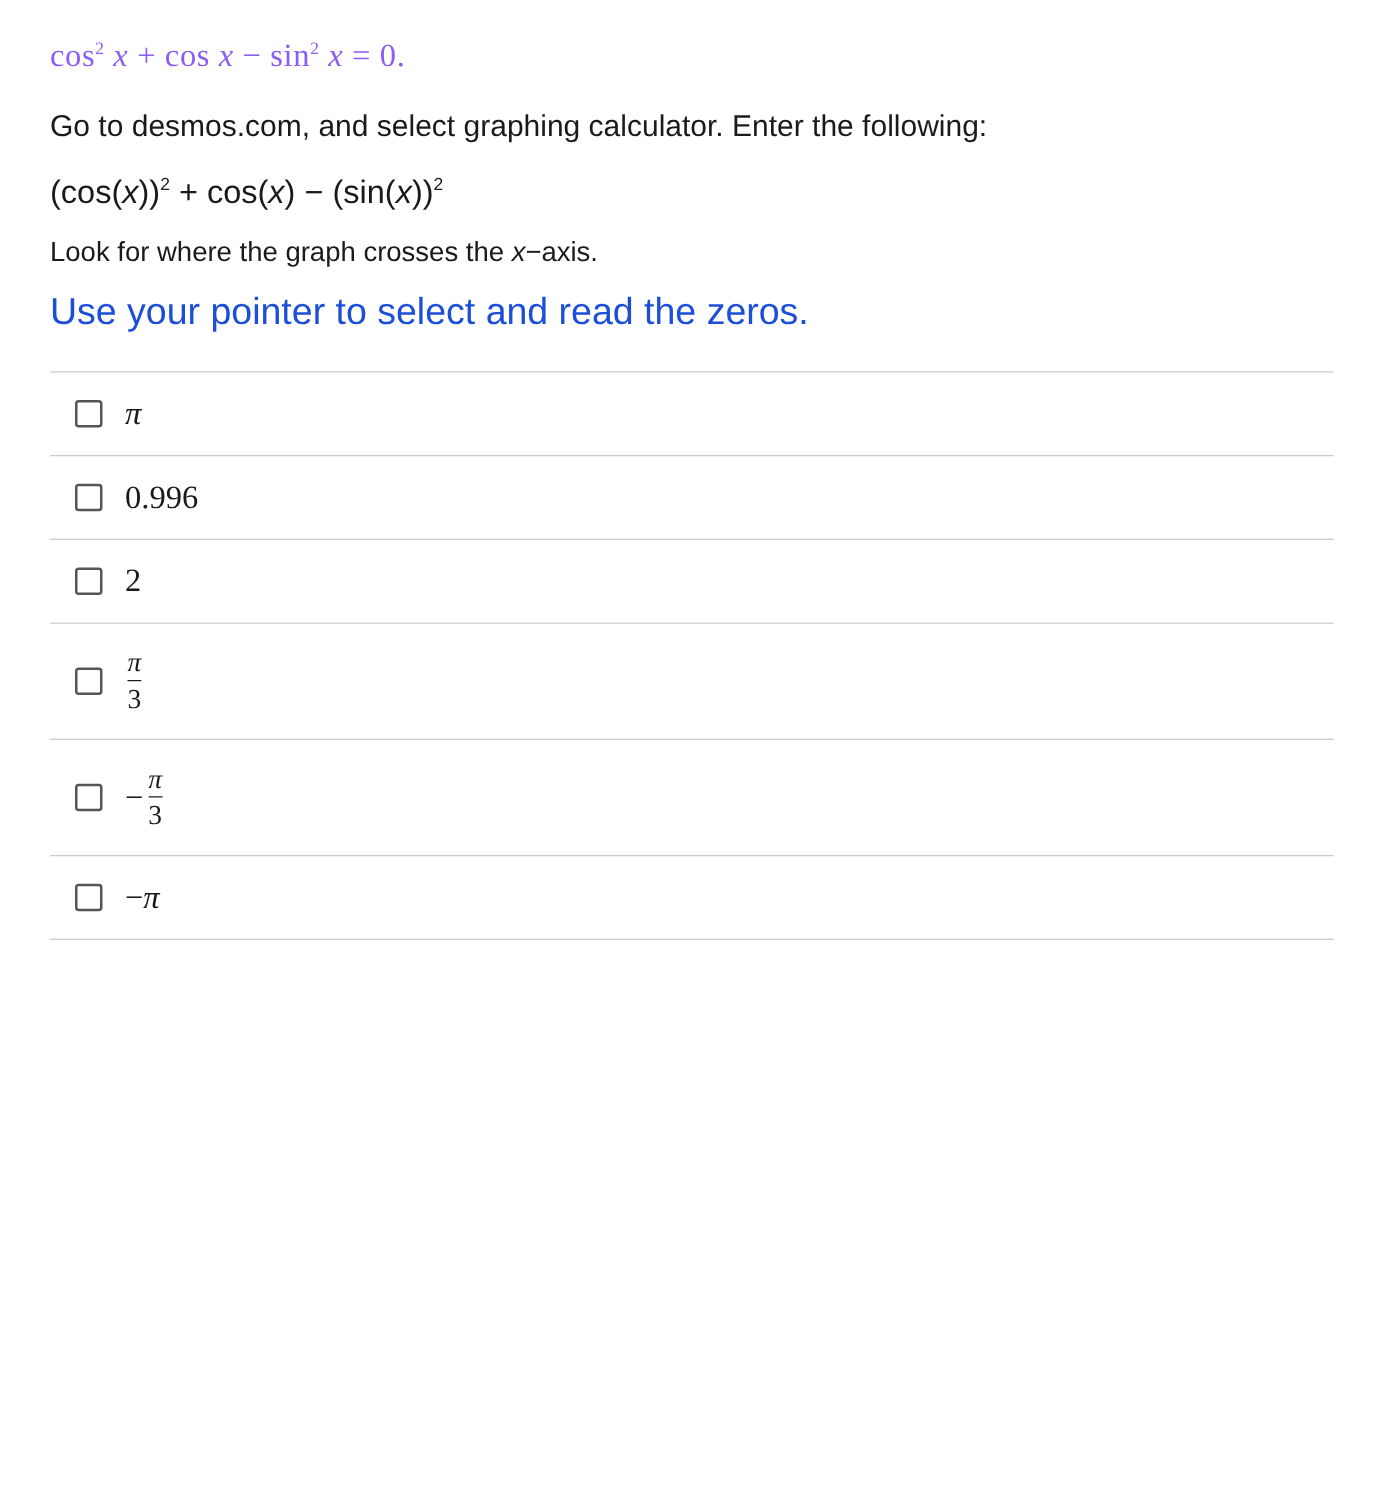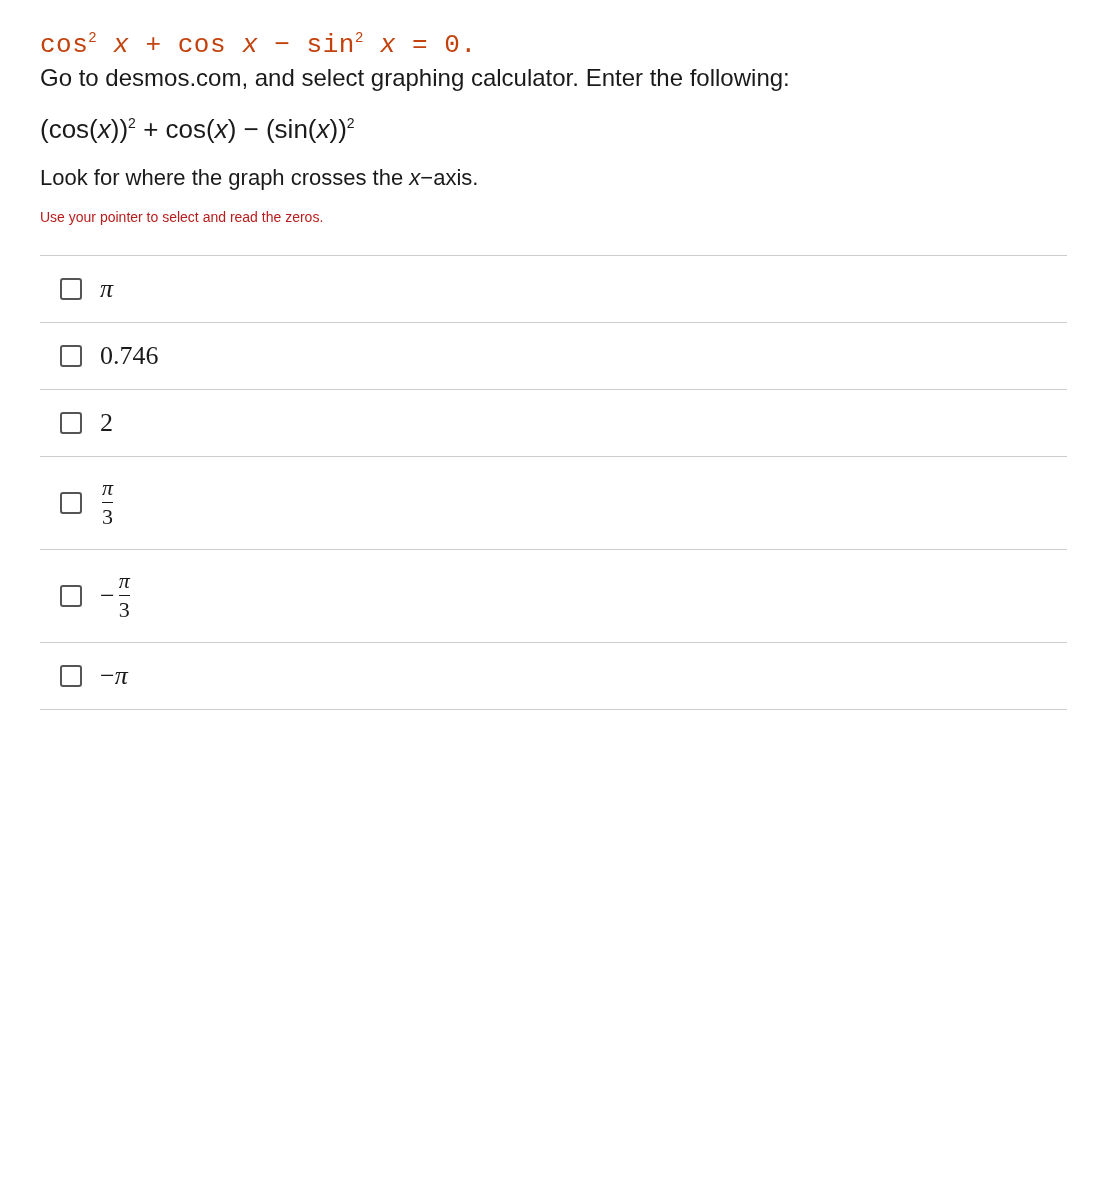--- a/index.html
+++ b/index.html
@@ -18,22 +18,23 @@
 
     .page-container {
       width: 1107px;
       min-height: 1189px;
       background: #ffffff;
       padding: 30px 40px 40px 40px;
     }
 
     .math-equation {
       font-size: 26px;
-      color: #c2410c;
-      font-family: Liberation Mono, monospace;
+      margin-bottom: 24px;
+      color: #8b5cf6;
+      font-family: Liberation Serif, serif;
       letter-spacing: 0.5px;
     }
 
     .instruction-text {
       font-size: 24px;
       margin-bottom: 18px;
       color: #1a1a1a;
       font-family: Arial, Helvetica, sans-serif;
       font-weight: 400;
       line-height: 1.5;
@@ -48,23 +49,23 @@
 
     .look-instruction {
       font-size: 22px;
       margin-bottom: 18px;
       color: #1a1a1a;
       font-family: Arial, Helvetica, sans-serif;
       font-weight: 400;
     }
 
     .pointer-instruction {
-      font-size: 14px;
+      font-size: 30px;
       margin-bottom: 30px;
-      color: #b91c1c;
+      color: #1d4ed8;
       font-family: Arial, Helvetica, sans-serif;
       font-weight: 400;
     }
 
     .answer-options {
       width: 100%;
     }
 
     .answer-option {
       display: flex;
@@ -149,21 +150,21 @@
   <div class="answer-options">
 
     <div class="answer-option">
       <div class="checkbox"></div>
       <span class="option-label"><i>π</i></span>
     </div>
 
 
     <div class="answer-option">
       <div class="checkbox"></div>
-      <span class="option-label">0.746</span>
+      <span class="option-label">0.996</span>
     </div>
 
     <div class="answer-option">
       <div class="checkbox"></div>
       <span class="option-label">2</span>
     </div>
 
     <div class="answer-option">
       <div class="checkbox"></div>
       <span class="option-label">

